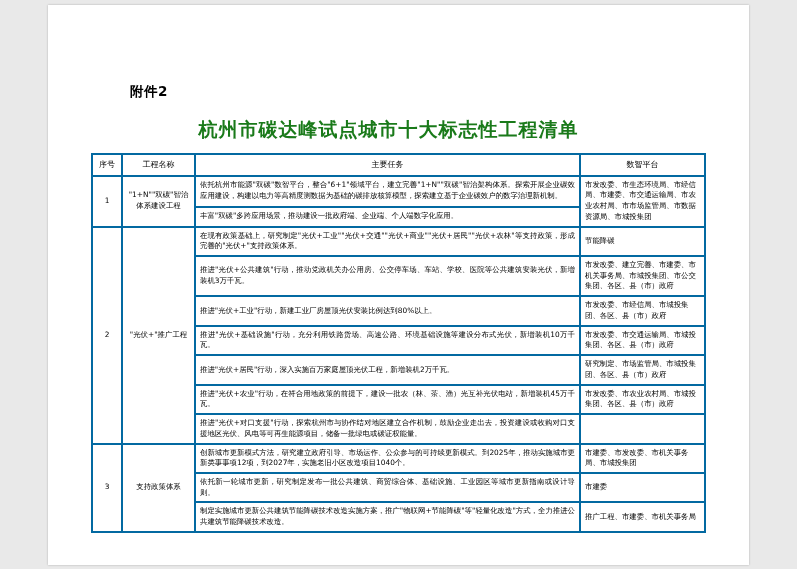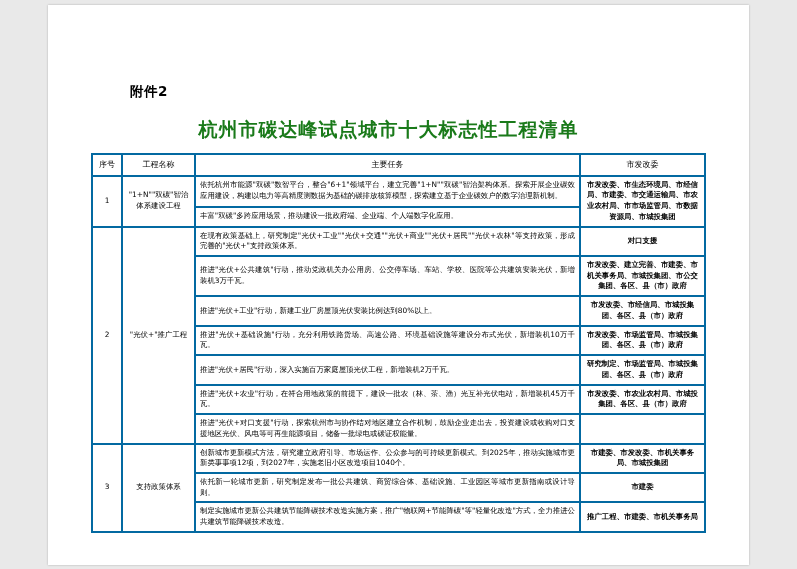--- a/index.html
+++ b/index.html
@@ -74,23 +74,22 @@
 
   td.no, td.name {
     text-align: center;
   }
   td.task {
     text-align: justify;
     text-justify: inter-ideograph;
     padding: 4px 6px;
   }
   td.unit {
-    text-align: center;
+    text-align: left;
     padding: 4px 5px;
-    font-weight: bold;
   }
 </style>
 </head>
 <body>
 
 <div class="page">
 
   <div class="attachment-label">附件2</div>
 
   <div class="doc-title">杭州市碳达峰试点城市十大标志性工程清单</div>
@@ -100,52 +99,52 @@
       <col class="c-no">
         <col class="c-name">
         <col class="c-task">
         <col class="c-unit">
     </colgroup>
     <thead>
       <tr>
         <th>序号</th>
         <th>工程名称</th>
         <th>主要任务</th>
-        <th>市发改委</th>
+        <th>数智平台</th>
       </tr>
     </thead>
     <tbody>
 
       <tr>
         <td class="no" rowspan="2">1</td>
         <td class="name" rowspan="2">"1+N""双碳"智治体系建设工程</td>
         <td class="task">依托杭州市能源"双碳"数智平台，整合"6+1"领域平台，建立完善"1+N""双碳"智治架构体系。探索开展企业碳效应用建设，构建以电力等高精度测数据为基础的碳排放核算模型，探索建立基于企业碳效户的数字治理新机制。</td>
         <td class="unit" rowspan="2">市发改委、市生态环境局、市经信局、市建委、市交通运输局、市农业农村局、市市场监管局、市数据资源局、市城投集团</td>
       </tr>
       <tr>
         <td class="task">丰富"双碳"多跨应用场景，推动建设一批政府端、企业端、个人端数字化应用。</td>
       </tr>
 
       <tr>
         <td class="no" rowspan="7">2</td>
         <td class="name" rowspan="7">"光伏+"推广工程</td>
         <td class="task">在现有政策基础上，研究制定"光伏+工业""光伏+交通""光伏+商业""光伏+居民""光伏+农林"等支持政策，形成完善的"光伏+"支持政策体系。</td>
-        <td class="unit">对口支援</td>
+        <td class="unit">节能降碳</td>
       </tr>
       <tr>
         <td class="task">推进"光伏+公共建筑"行动，推动党政机关办公用房、公交停车场、车站、学校、医院等公共建筑安装光伏，新增装机3万千瓦。</td>
         <td class="unit">市发改委、建立完善、市建委、市机关事务局、市城投集团、市公交集团、各区、县（市）政府</td>
       </tr>
       <tr>
         <td class="task">推进"光伏+工业"行动，新建工业厂房屋顶光伏安装比例达到80%以上。</td>
         <td class="unit">市发改委、市经信局、市城投集团、各区、县（市）政府</td>
       </tr>
       <tr>
         <td class="task">推进"光伏+基础设施"行动，充分利用铁路货场、高速公路、环境基础设施等建设分布式光伏，新增装机10万千瓦。</td>
-        <td class="unit">市发改委、市场监管局、市城投集团、各区、县（市）政府</td>
+        <td class="unit">市发改委、市交通运输局、市城投集团、各区、县（市）政府</td>
       </tr>
       <tr>
         <td class="task">推进"光伏+居民"行动，深入实施百万家庭屋顶光伏工程，新增装机2万千瓦。</td>
         <td class="unit">研究制定、市场监管局、市城投集团、各区、县（市）政府</td>
       </tr>
       <tr>
         <td class="task">推进"光伏+农业"行动，在符合用地政策的前提下，建设一批农（林、茶、渔）光互补光伏电站，新增装机45万千瓦。</td>
         <td class="unit">市发改委、市农业农村局、市城投集团、各区、县（市）政府</td>
       </tr>
       <tr>

